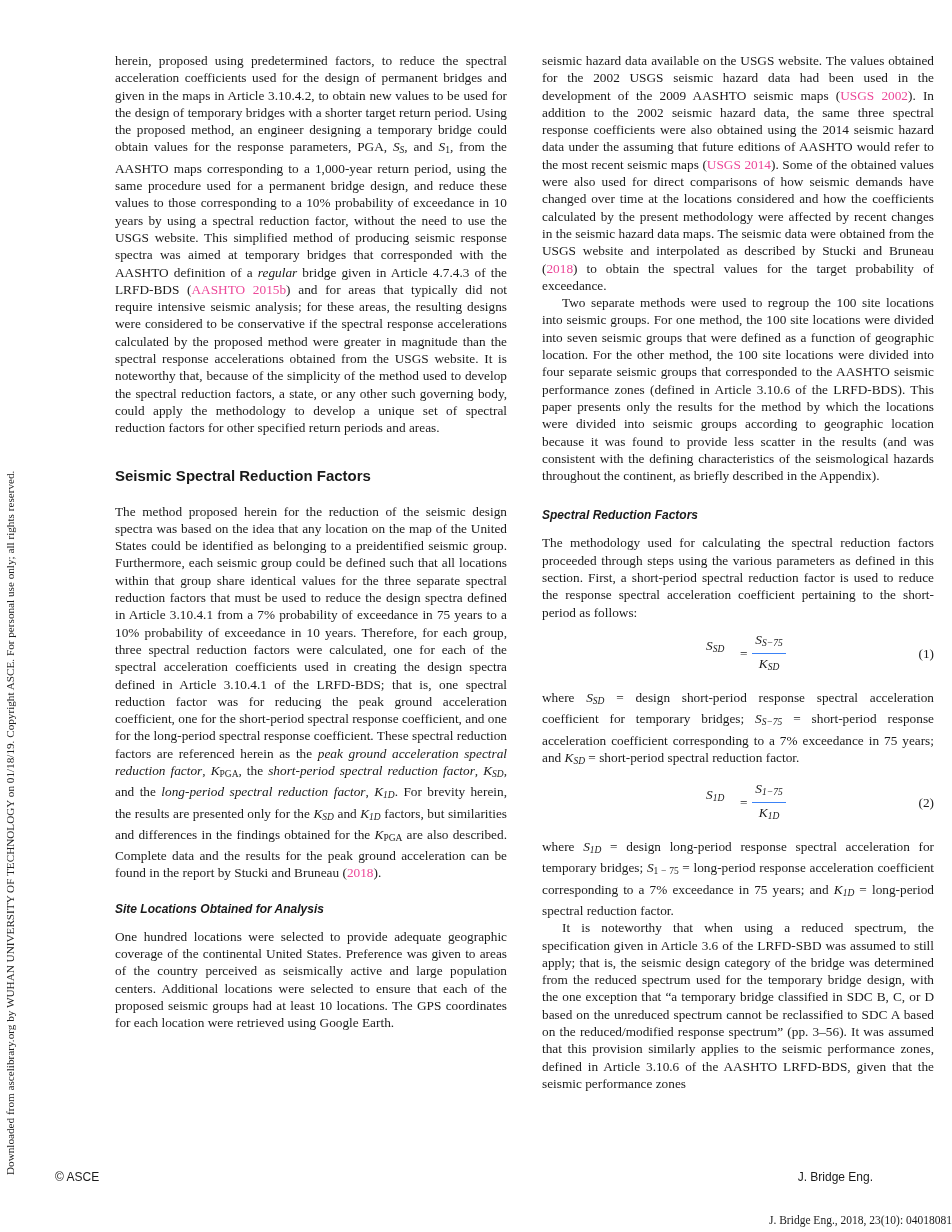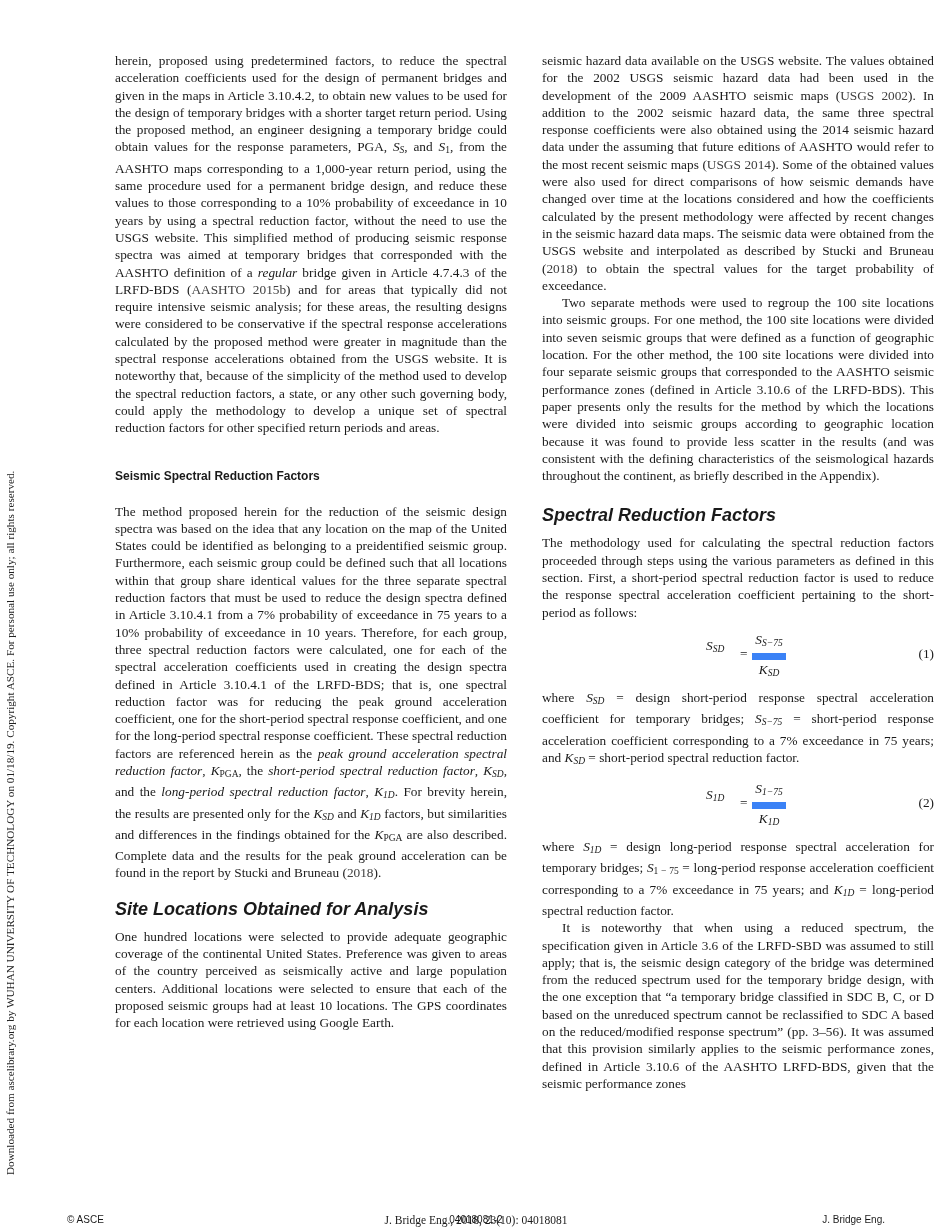--- a/index.html
+++ b/index.html
@@ -2,37 +2,37 @@
 <html><head>
 <meta charset="utf-8">
 <style>
   html, body { margin: 0; padding: 0; background: #ffffff; }
   body { width: 952px; height: 1232px; position: relative; overflow: hidden; color: #1a1a1a; }
   .col { position: absolute; top: 52px; width: 392px; font-family: "Liberation Serif", serif; font-size: 13.3px; line-height: 17.3px; text-align: justify; hyphens: auto; margin-left: 48px; }
   .col-left { left: 67px; }
   .col-right { left: 494px; }
   p { margin: 0; }
   p.indent { text-indent: 20px; }
-  a.ref { color: #404040; text-decoration: none; }
-  h2.sec { font-family: "Liberation Sans", sans-serif; font-weight: bold; font-size: 12px; margin: 30px 0 18px 0; line-height: 18px; }
-  h3.sub { font-family: "Liberation Sans", sans-serif; font-weight: bold; font-style: italic; font-size: 18px; margin: 18px 0 10px 0; line-height: 18px; }
+  a.ref { color: #ec4899; text-decoration: none; }
+  h2.sec { font-family: "Liberation Sans", sans-serif; font-weight: bold; font-size: 15px; margin: 30px 0 18px 0; line-height: 18px; }
+  h3.sub { font-family: "Liberation Sans", sans-serif; font-weight: bold; font-style: italic; font-size: 12px; margin: 18px 0 10px 0; line-height: 18px; }
   .eq { position: relative; height: 52px; margin: 10px 0 6px 0; }
   .eq .lhs { position: absolute; left: 164px; top: 6px; font-style: italic; }
   .eq .eqsign { position: absolute; left: 198px; top: 14px; }
   .eq .frac { position: absolute; left: 210px; top: 0; text-align: center; width: 34px; }
-  .eq .num { display: block; font-style: italic; border-bottom: 7px solid #3b82f6; padding-bottom: 1px; }
+  .eq .num { display: block; font-style: italic; border-bottom: 1px solid #3b82f6; padding-bottom: 1px; }
   .eq .den { display: block; font-style: italic; padding-top: 1px; }
   .eq .no { position: absolute; right: 0; top: 14px; }
   sub { font-size: 9.5px; vertical-align: -2px; }
   .side { position: absolute; left: 4px; top: 1175px; transform-origin: 0 0; transform: rotate(-90deg); white-space: nowrap; font-family: "Liberation Serif", serif; font-size: 11.2px; color: #222; width: 1130px; }
-  .footer { position: absolute; top: 1170px; left: 67px; width: 818px; height: 16px; font-family: "Liberation Sans", sans-serif; font-size: 10px; margin-top: 44px; }
+  .footer { position: absolute; top: 1170px; left: 55px; width: 818px; height: 16px; font-family: "Liberation Sans", sans-serif; font-size: 12px; }
   .footer .f-left { position: absolute; left: 0; }
   .footer .f-center { position: absolute; left: 0; right: 0; text-align: center; }
   .footer .f-right { position: absolute; right: 0; }
-  .citation { position: absolute; top: 1214px; left: 0; width: 952px; text-align: center; font-family: "Liberation Serif", serif; font-size: 11.5px; }
+  .citation { position: absolute; top: 1214px; left: 0; width: 952px; text-align: right; font-family: "Liberation Serif", serif; font-size: 11.5px; }
 </style>
 </head>
 <body>
 
 <div class="side">Downloaded from ascelibrary.org by WUHAN UNIVERSITY OF TECHNOLOGY on 01/18/19. Copyright ASCE. For personal use only; all rights reserved.</div>
 
 <div class="col col-left">
   <p><span>herein, proposed using predetermined factors, to reduce the spectral acceleration coefficients used for the design of permanent bridges and given in the maps in Article 3.10.4.2, to obtain new values to be used for the design of temporary bridges with a shorter target return period. Using the proposed method, an engineer designing a temporary bridge could obtain values for the response parameters, PGA, </span><i>S</i><sub><i>S</i></sub><span>, and </span><i>S</i><sub>1</sub><span>, from the AASHTO maps corresponding to a 1,000-year return period, using the same procedure used for a permanent bridge design, and reduce these values to those corresponding to a 10% probability of exceedance in 10 years by using a spectral reduction factor, without the need to use the USGS website. This simplified method of producing seismic response spectra was aimed at temporary bridges that corresponded with the AASHTO definition of a </span><i>regular</i><span> bridge given in Article 4.7.4.3 of the LRFD-BDS (</span><a class="ref">AASHTO 2015b</a><span>) and for areas that typically did not require intensive seismic analysis; for these areas, the resulting designs were considered to be conservative if the spectral response accelerations calculated by the proposed method were greater in magnitude than the spectral response accelerations obtained from the USGS website. It is noteworthy that, because of the simplicity of the method used to develop the spectral reduction factors, a state, or any other such governing body, could apply the methodology to develop a unique set of spectral reduction factors for other specified return periods and areas.</span></p>
 
   <h2 class="sec">Seismic Spectral Reduction Factors</h2>
@@ -73,17 +73,16 @@
     </span>
     <span class="no">(2)</span>
   </div>
 
   <p><span>where </span><i>S</i><sub><i>1D</i></sub><span> = design long-period response spectral acceleration for temporary bridges; </span><i>S</i><sub>1 − 75</sub><span> = long-period response acceleration coefficient corresponding to a 7% exceedance in 75 years; and </span><i>K</i><sub><i>1D</i></sub><span> = long-period spectral reduction factor.</span></p>
   <p class="indent">It is noteworthy that when using a reduced spectrum, the specification given in Article 3.6 of the LRFD-SBD was assumed to still apply; that is, the seismic design category of the bridge was determined from the reduced spectrum used for the temporary bridge design, with the one exception that “a temporary bridge classified in SDC B, C, or D based on the unreduced spectrum cannot be reclassified to SDC A based on the reduced/modified response spectrum” (pp. 3–56). It was assumed that this provision similarly applies to the seismic performance zones, defined in Article 3.10.6 of the AASHTO LRFD-BDS, given that the seismic performance zones</p>
 </div>
 
 <div class="footer">
   <span class="f-left">© ASCE</span>
-  <span class="f-center">04018081-2</span>
   <span class="f-right">J. Bridge Eng.</span>
 </div>
 
 <div class="citation">J. Bridge Eng., 2018, 23(10): 04018081</div>
 
 </body></html>

